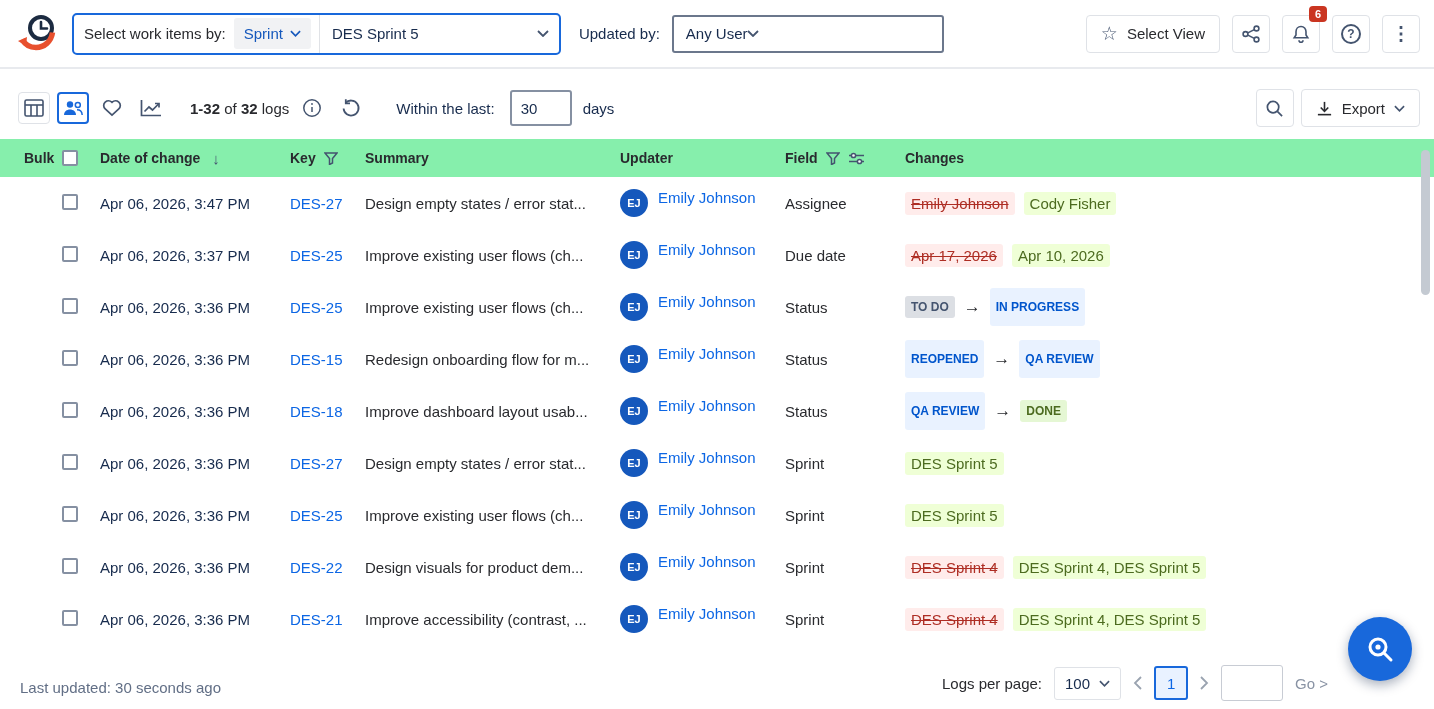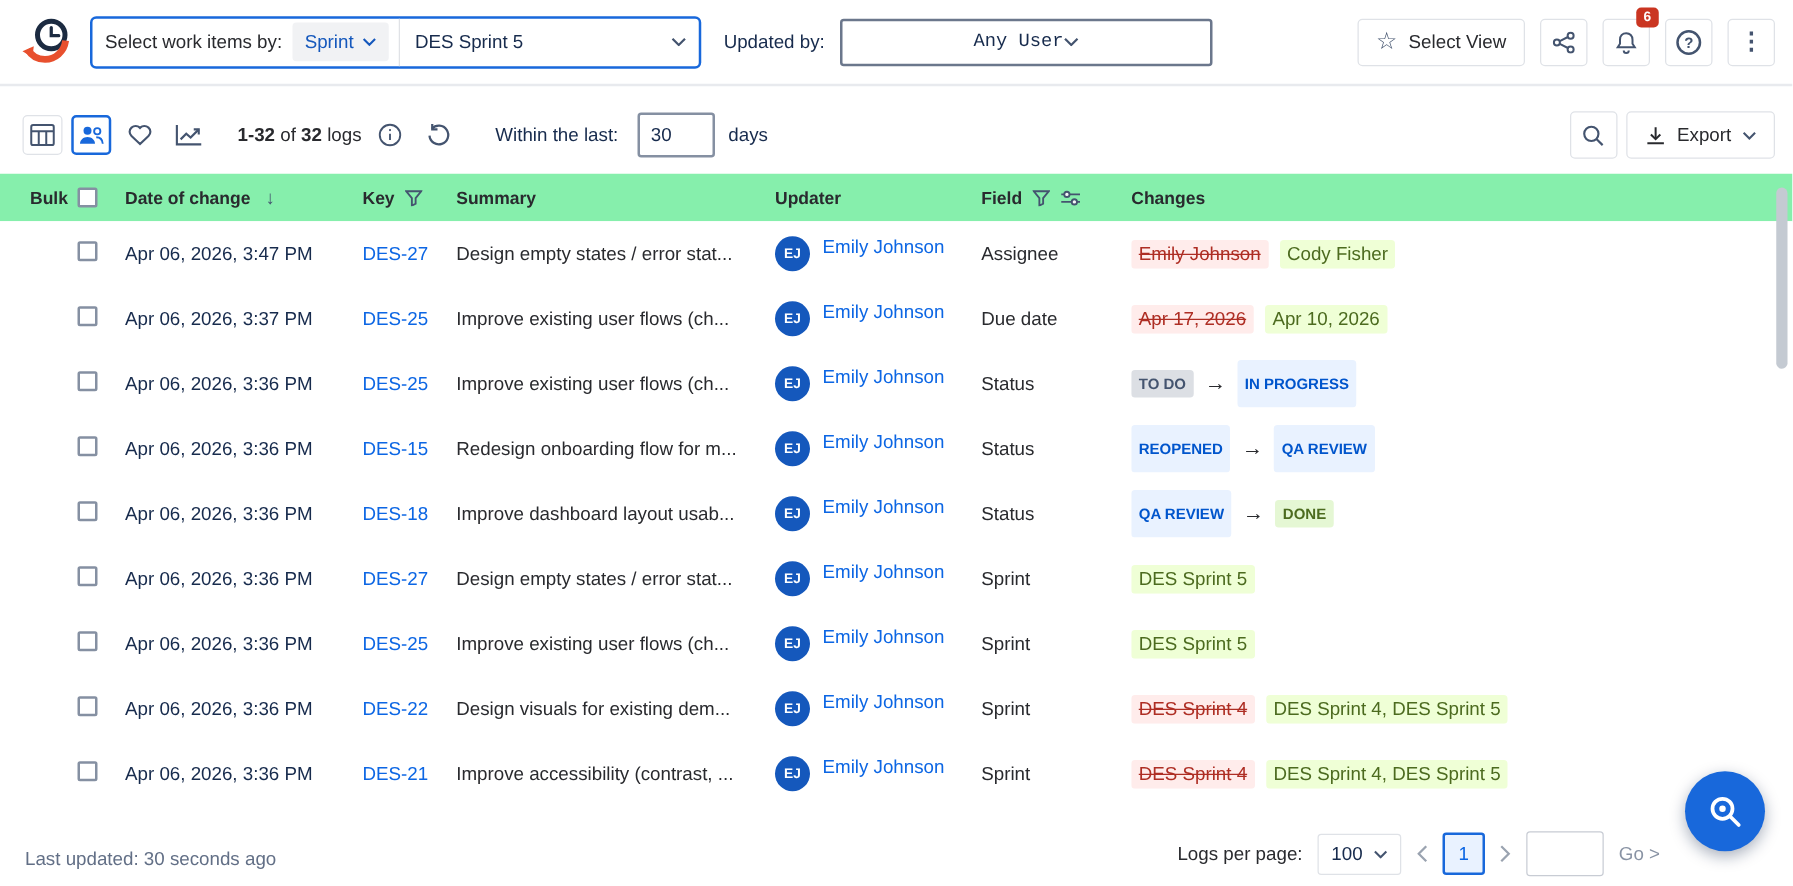--- a/index.html
+++ b/index.html
@@ -18,23 +18,23 @@
   .wi-group { display:flex; align-items:center; height:42px;
               border:2px solid #1868DB; border-radius:5px; padding-left:10px; }
   .wi-label { font-size:15px; color:#292A2E; white-space:nowrap; }
   .mode-chip { display:flex; align-items:center; gap:7px; background:#F1F2F4;
                border:none; border-radius:3px; padding:7px 10px; margin:0 8px;
                font:inherit; color:#1558BC; cursor:pointer; white-space:nowrap; }
   .sprint-select { display:flex; align-items:center; justify-content:space-between;
                    width:240px; height:38px; padding:0 10px 0 12px;
                    border-left:1px solid #E0E2E6; cursor:pointer; }
   .ub-label { margin-left:6px; white-space:nowrap; }
-  .ub-select { width:298px; height:38px; border:2px solid #6B778C; border-radius:3px;
-               display:flex; align-items:center; justify-content:center;
-               padding:0 12px; cursor:pointer; background:#fff;font-family:Liberation Mono, monospace; }
+  .ub-select { width:272px; height:38px; border:2px solid #6B778C; border-radius:3px;
+               display:flex; align-items:center; justify-content:flex-start;
+               padding:0 12px; cursor:pointer; background:#fff; }
   .spacer { flex:1; }
   .btn-outline { display:flex; align-items:center; gap:9px; height:38px; padding:0 14px;
                  border:1px solid #DFE2E7; border-radius:4px; background:#fff;
                  font:inherit; color:#292A2E; cursor:pointer; white-space:nowrap; }
   .star-glyph { font-size:19px; color:#44546F; line-height:1; }
   .iconbox { width:38px; height:38px; border:1px solid #DFE2E7; border-radius:4px;
              background:#fff; display:flex; align-items:center; justify-content:center;
              cursor:pointer; position:relative; flex:0 0 auto; }
   .nbadge { position:absolute; top:-10px; right:-8px; background:#CA3521; color:#fff;
             font-size:11px; font-weight:bold; padding:2px 6px; border-radius:4px; }
@@ -419,21 +419,21 @@
         <span class="chg added">DES Sprint 5</span>
       </div>
   </div>
 
   <div class="grid-row">
     <div>
       <span class="chk row-chk"></span>
     </div>
     <div>Apr 06, 2026, 3:36 PM</div>
     <div><a class="key-link">DES-22</a></div>
-    <div class="cell-summary">Design visuals for existing dem...</div>
+    <div class="cell-summary">Design visuals for product dem...</div>
     <div class="updater-cell">
       <span class="avatar">EJ</span>
       <span class="updater-name">Emily Johnson</span>
     </div>
     <div class="cell-field">Sprint</div>
     <div class="cell-changes">
         <span class="chg removed">DES Sprint 4</span>
         <span class="chg added">DES Sprint 4, DES Sprint 5</span>
       </div>
   </div>

